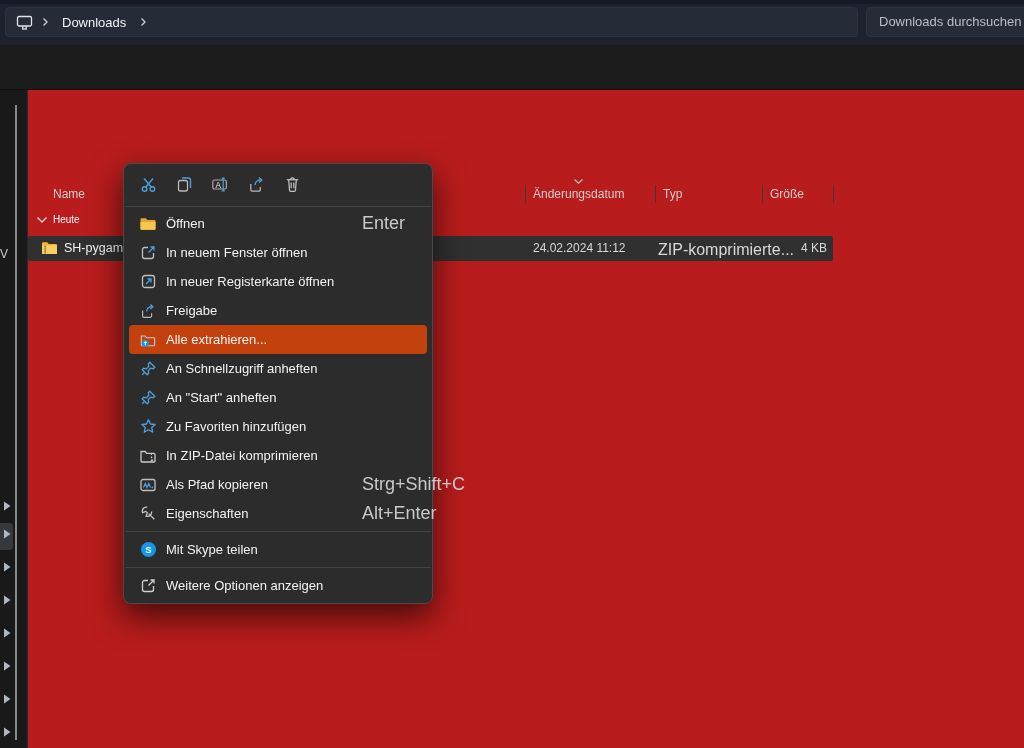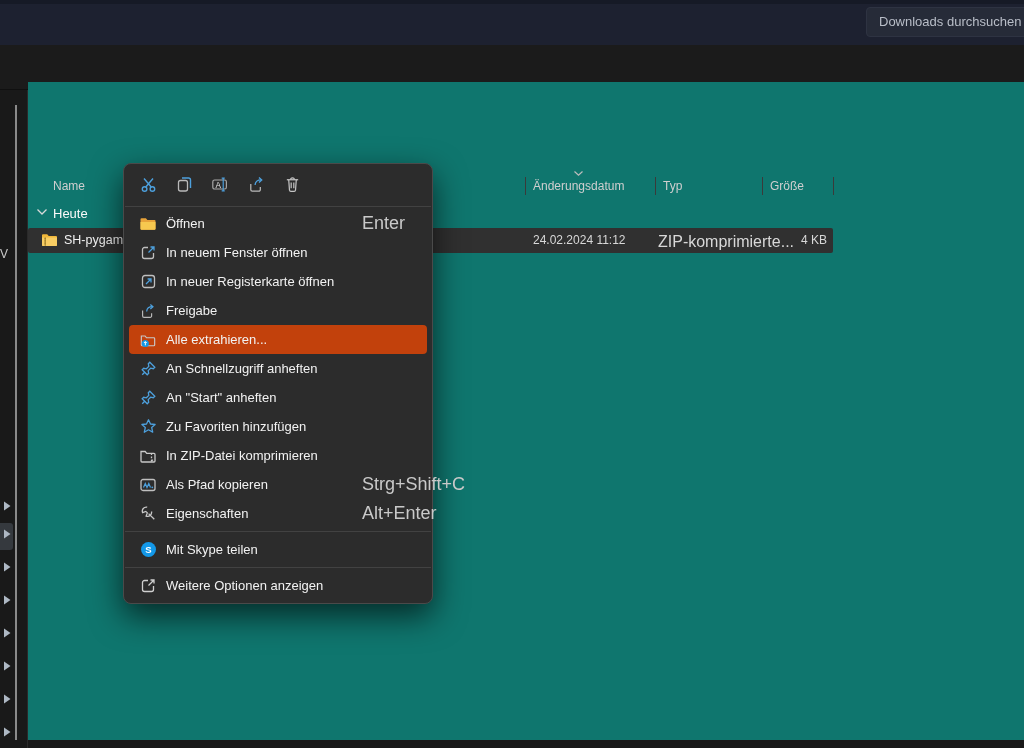--- a/index.html
+++ b/index.html
@@ -28,26 +28,26 @@
   .disabled { opacity:.45; }
 
   
   .navstrip { position:absolute; left:0; top:90px; width:28px; height:658px; background:#191919; border-right:1px solid #2a2a2a; }
   .nav-scroll { position:absolute; left:15px; top:15px; width:2px; height:635px; background:#8a8a8a; }
   .nav-frag { position:absolute; left:0; top:157px; font-size:12px; color:#c9c9c9; }
   .nav-chev { position:absolute; left:2px; width:10px; height:12px; }
   .nav-hl { position:absolute; left:0; top:433px; width:13px; height:27px; background:#35393e; border-radius:0 3px 3px 0; }
 
   
-  .content { position:absolute; left:28px; top:82px; width:996px; height:658px; background:#0f766e; }
+  .content { position:absolute; left:28px; top:90px; width:996px; height:658px; background:#b91c1c; }
   .col-h { position:absolute; top:97px; font-size:12px; color:#cfcfcf; }
   .col-sep { position:absolute; top:95px; width:1px; height:18px; background:#3a3a3a; }
   .sort-chev { position:absolute; left:545px; top:88px; }
   .grp-chev { position:absolute; left:8px; top:126px; }
-  .grp-label { position:absolute; left:25px; top:124px; font-size:13px; color:#fafafa; }
+  .grp-label { position:absolute; left:25px; top:124px; font-size:10px; color:#fafafa; }
   .filerow { position:absolute; left:0; top:146px; width:805px; height:25px; background:#303030; border-radius:2px; }
   .filerow .fname { position:absolute; left:36px; top:5px; font-size:12.5px; color:#f2f2f2; }
   .filerow .fdate { position:absolute; left:505px; top:5px; font-size:12px; color:#d8d8d8; }
   .filerow .ftype { position:absolute; left:630px; top:5px; font-size:16px; color:#d8d8d8; }
   .filerow .fsize { position:absolute; left:700px; top:5px; width:99px; text-align:right; font-size:12px; color:#d8d8d8; }
   .zipfold { position:absolute; left:13px; top:4px; }
 
   
   .cmenu { position:absolute; left:123px; top:163px; width:310px; background:#2c2c2c; border:1px solid #4a4a4a;
     border-radius:8px; box-shadow:0 12px 32px rgba(0,0,0,.65); z-index:20; padding-bottom:3px; }
@@ -63,20 +63,40 @@
   .cm-sub { position:absolute; right:12px; display:flex; align-items:center; }
 
   svg { display:block; }
 </style>
 </head>
 <body>
 
 <div class="win">
 
   <div class="titlebar">
+    <div class="addressbar">
+      <span class="bc-chev">
+        <svg width="19" height="19" viewBox="0 0 19 19" fill="none" stroke="#dfe3ea" stroke-width="1.3">
+          <rect x="2.5" y="3.5" width="14" height="9.5" rx="1.5"></rect>
+          <path d="M7 16h5"></path>
+            <path d="M7.8 13.2v2.6M11.2 13.2v2.6"></path>
+        </svg>
+      </span>
+      <span class="bc-chev">
+        <svg width="8" height="10" viewBox="0 0 8 10" fill="none" stroke="#c6cad2" stroke-width="1.4">
+            <path d="M2.5 1.5 6 5 2.5 8.5"></path>
+          </svg>
+      </span>
+      <span class="crumb">Downloads</span>
+      <span class="bc-chev">
+        <svg width="8" height="10" viewBox="0 0 8 10" fill="none" stroke="#c6cad2" stroke-width="1.4">
+            <path d="M2.5 1.5 6 5 2.5 8.5"></path>
+          </svg>
+      </span>
+    </div>
     <div class="searchbox">Downloads durchsuchen</div>
   </div>
 
   <div class="toolbar">
     <span class="tb-ic disabled" style="left:12px">
       <svg width="18" height="19" viewBox="0 0 18 19" fill="none" stroke="#b9c6d8" stroke-width="1.3">
         <rect x="3.5" y="3" width="11" height="13.5" rx="1.6"></rect>
         <path d="M6.5 3h5v2.2h-5z" fill="#1b1b1b"></path>
       </svg>
     </span>

